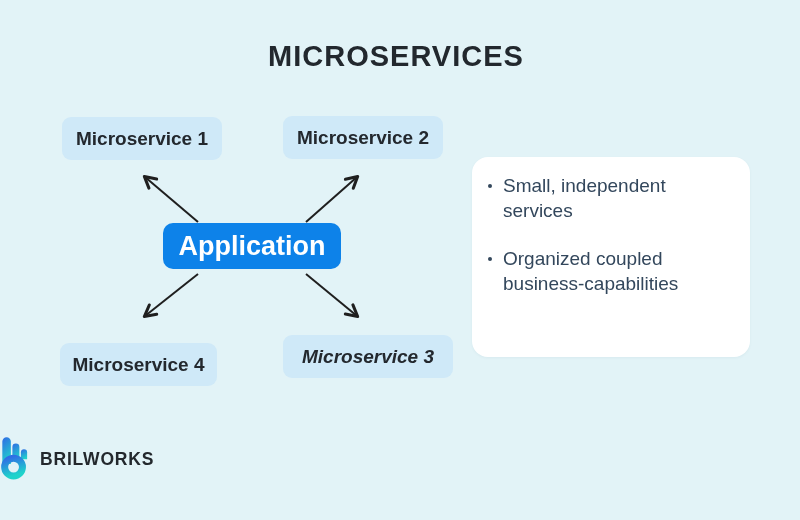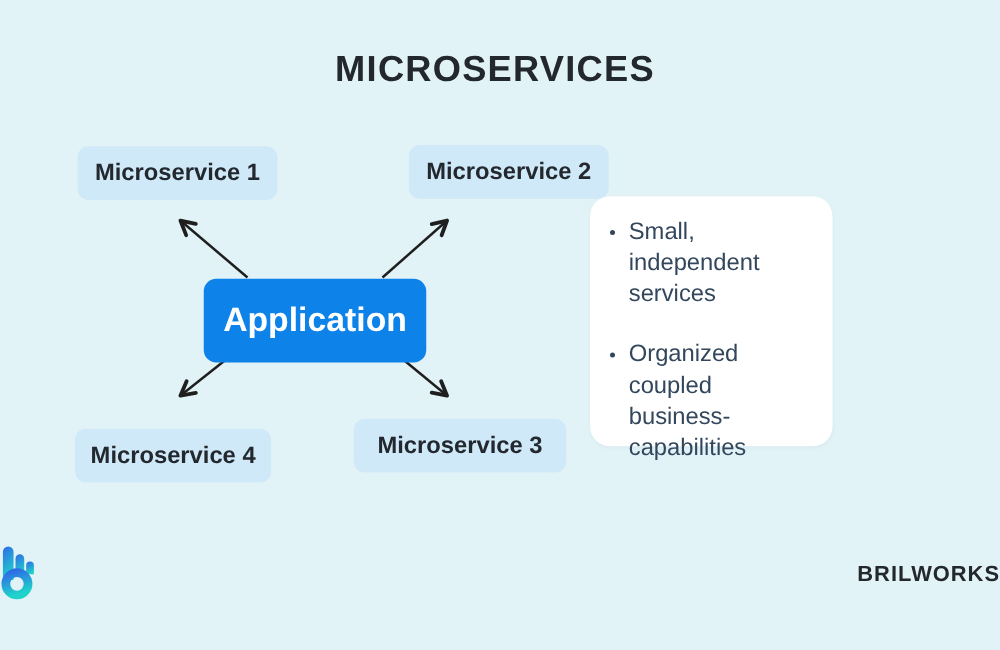--- a/index.html
+++ b/index.html
@@ -36,37 +36,37 @@
   }
   .ms {
     background: #cfe9f8;
     border-radius: 9px;
     color: #23282e;
     font-size: 19px;
     font-weight: 700;
     height: 43px;
   }
   .ms1 { left: 62px;  top: 117px; width: 160px; }
-  .ms2 { left: 283px; top: 116px; width: 160px; margin-left: 44px; }
-  .ms3 { left: 283px; top: 335px; width: 170px; }
+  .ms2 { left: 283px; top: 116px; width: 160px; }
+  .ms3 { left: 283px; top: 335px; width: 170px; font-style: italic; }
   .ms4 { left: 60px;  top: 343px; width: 157px; }
 
   .app {
-    left: 163px; top: 223px; width: 178px; height: 67px;
+    left: 163px; top: 223px; width: 178px; height: 46px;
     background: #0d82e9;
     border-radius: 10px;
     color: #ffffff;
     font-size: 27px;
     font-weight: 700;
   }
 
   .card {
     position: absolute;
     left: 472px; top: 157px;
-    width: 194px; height: 200px;
+    width: 278px; height: 200px;
     box-sizing: border-box;
     background: #ffffff;
     border-radius: 16px;
     padding: 16px 14px 0 14px;
     box-shadow: 0 1px 3px rgba(30, 70, 100, 0.05);
   }
   .bullet-item {
     display: flex;
     gap: 11px;
     margin-bottom: 23px;
@@ -79,21 +79,21 @@
     width: 4px; height: 4px;
     border-radius: 50%;
     background: #33475c;
     margin-top: 11px;
     margin-left: 2px;
   }
 
   .footer {
     position: absolute;
     left: 0; top: 433px; width: 800px; height: 48px;
-    display: flex; align-items: center; justify-content: space-between;
+    display: flex; align-items: center; justify-content: flex-start;
     gap: 9px;
   }
   .brand {
     font-size: 17.5px;
     font-weight: 700;
     letter-spacing: 0.8px;
     color: #23282d;
     padding-top: 4px;
   }
 </style>

